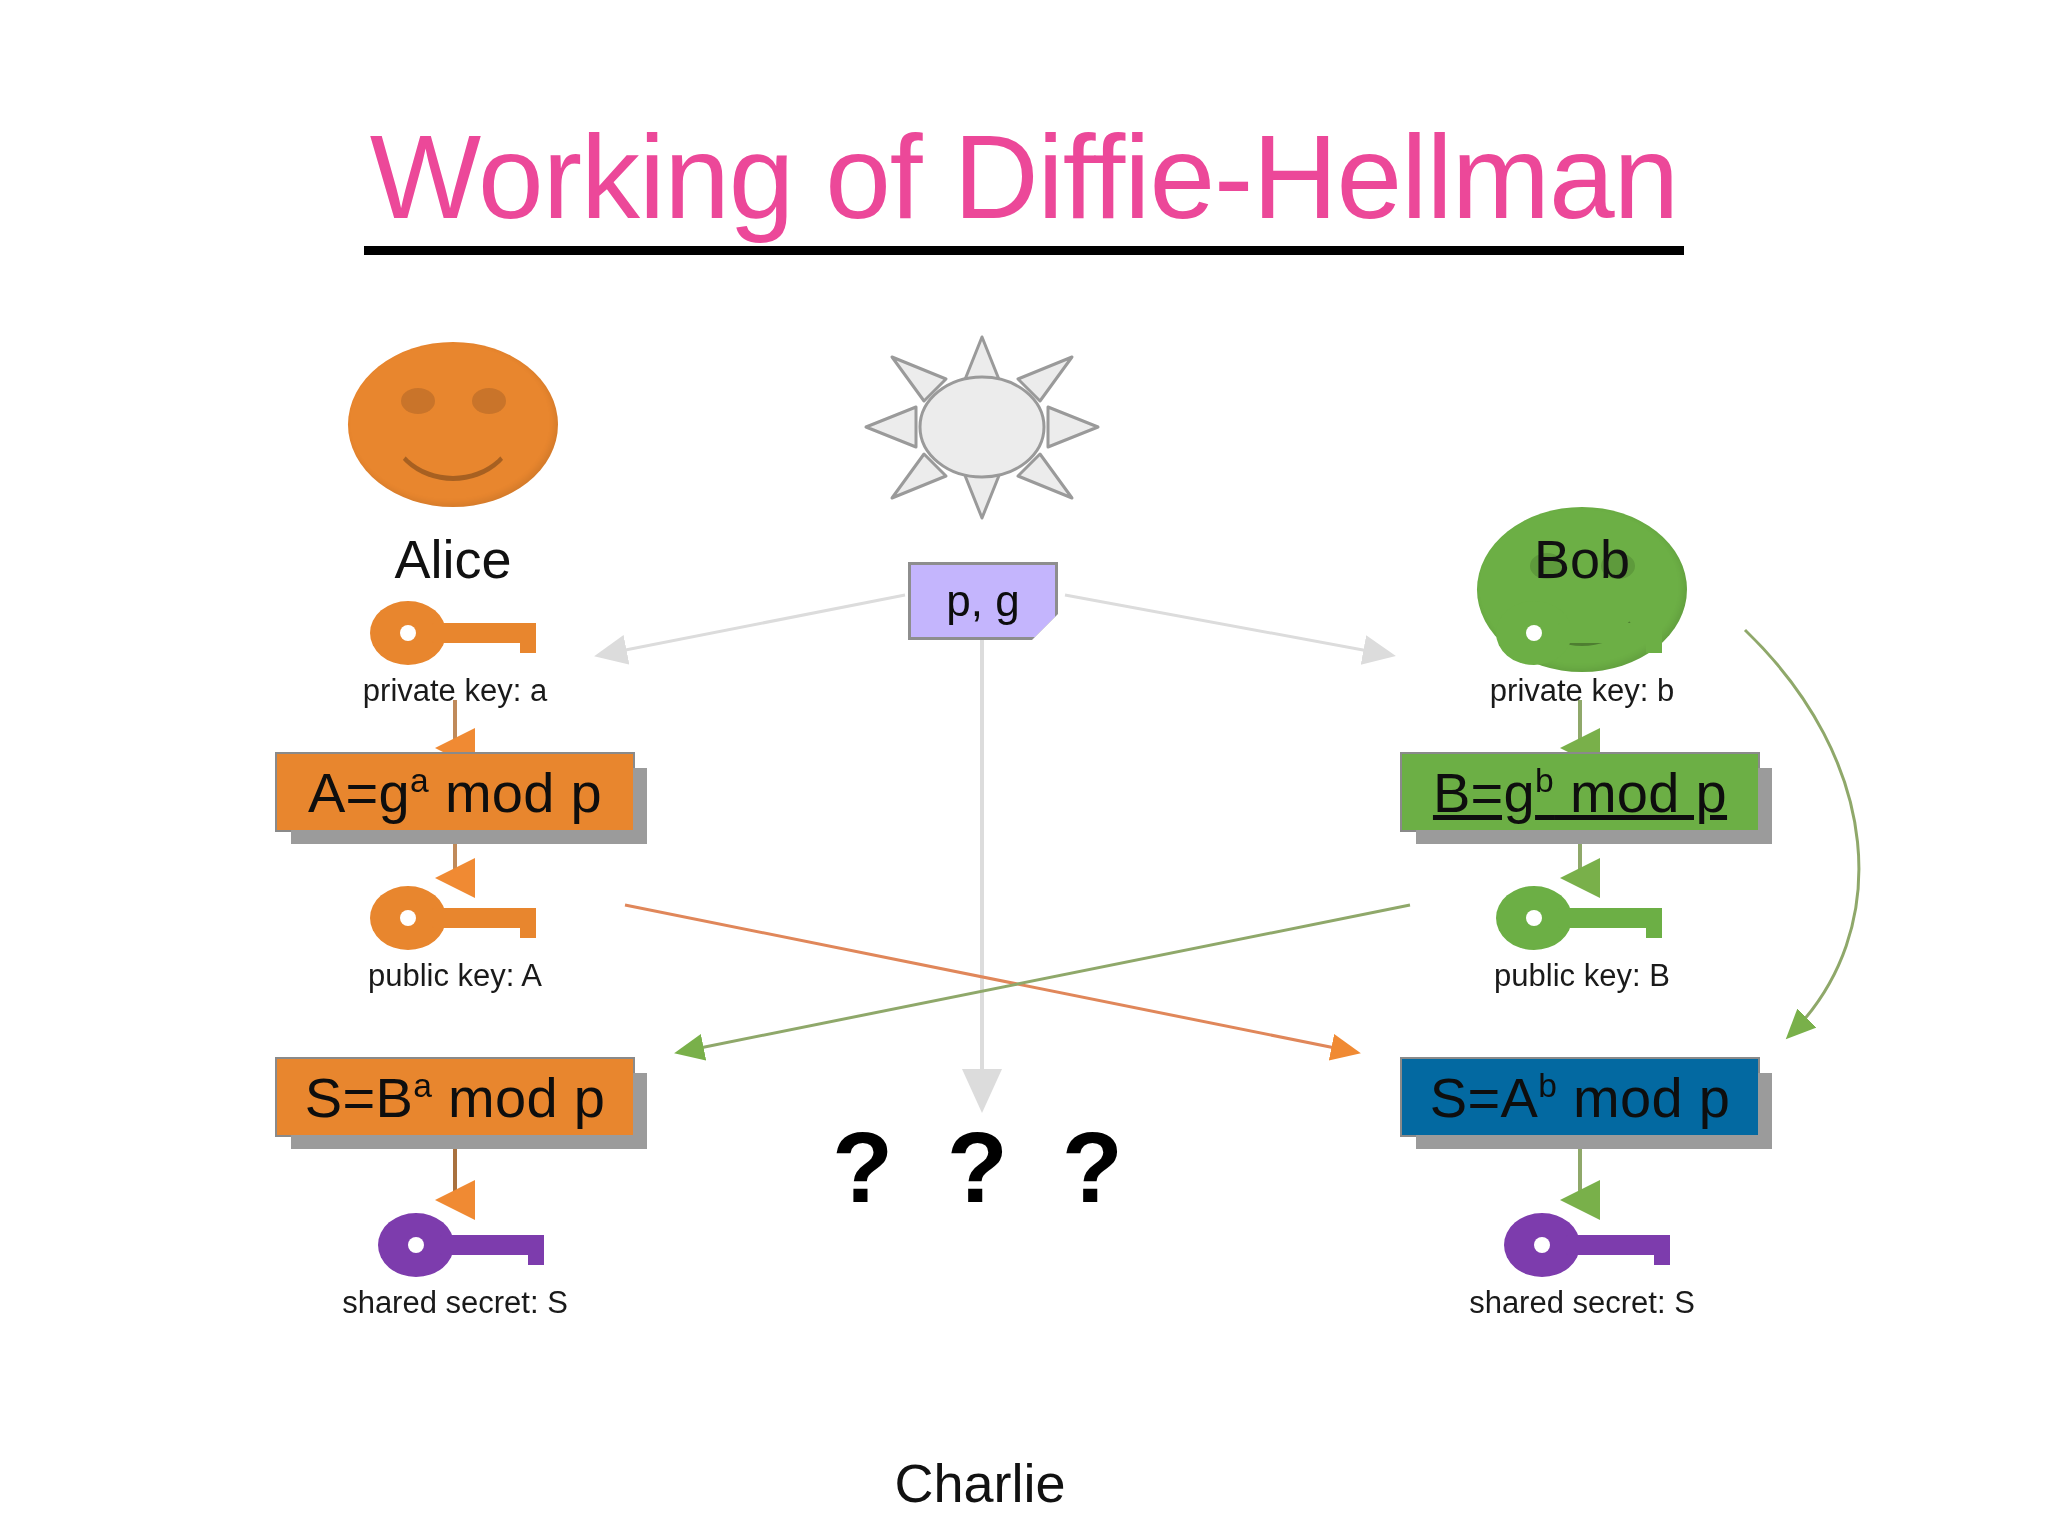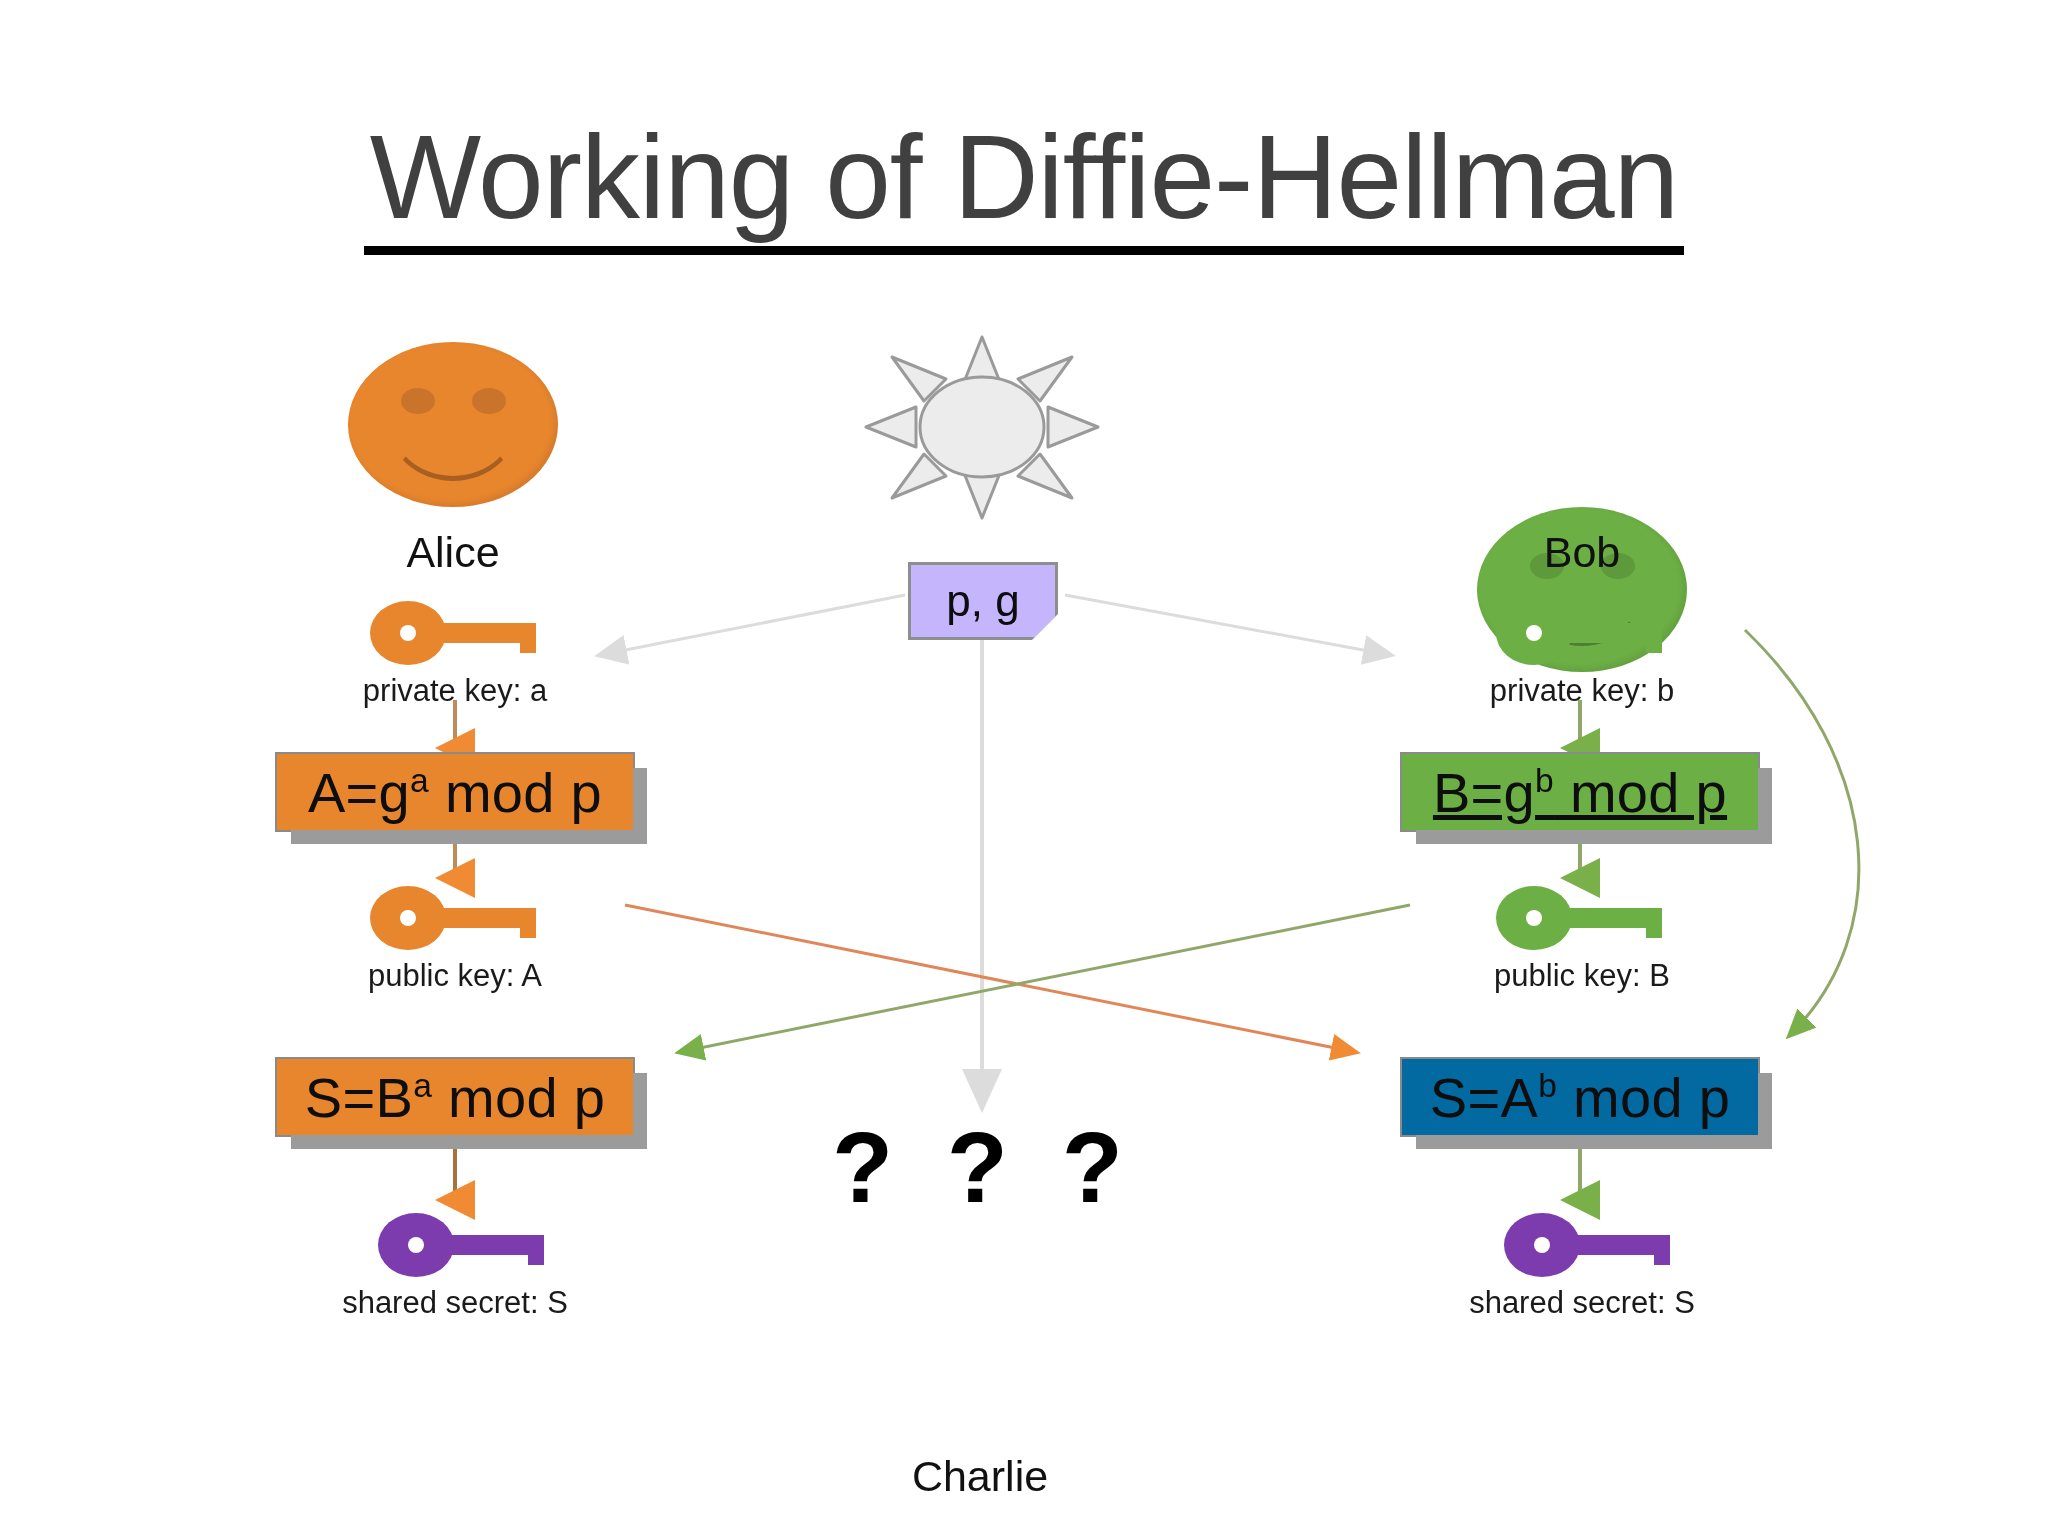--- a/index.html
+++ b/index.html
@@ -20,21 +20,21 @@
   #slide-title {
     position: absolute;
     top: 118px;
     left: 0;
     width: 2048px;
     text-align: center;
     font-size: 118px;
     line-height: 1.0;
     font-weight: normal;
     letter-spacing: -1px;
-    color: #404040;
+    color: #ec4899;
   }
   #slide-title .t-underline {
     display: inline-block;
     border-bottom: 9px solid #000000;
     padding: 0 6px 10px 6px;
   }
 
   
   #connector-layer {
     position: absolute;
@@ -70,21 +70,21 @@
     border-left: 4px solid transparent;
     border-right: 4px solid transparent;
     border-radius: 0 0 50% 50% / 0 0 95% 95%;
     box-sizing: border-box;
   }
 
   
   .person-label {
     position: absolute;
     text-align: center;
-    font-size: 43px;
+    font-size: 54px;
     color: #111111;
     white-space: nowrap;
   }
 
   
   .key-icon { position: absolute; }
 
   
   .key-caption {
     position: absolute;

